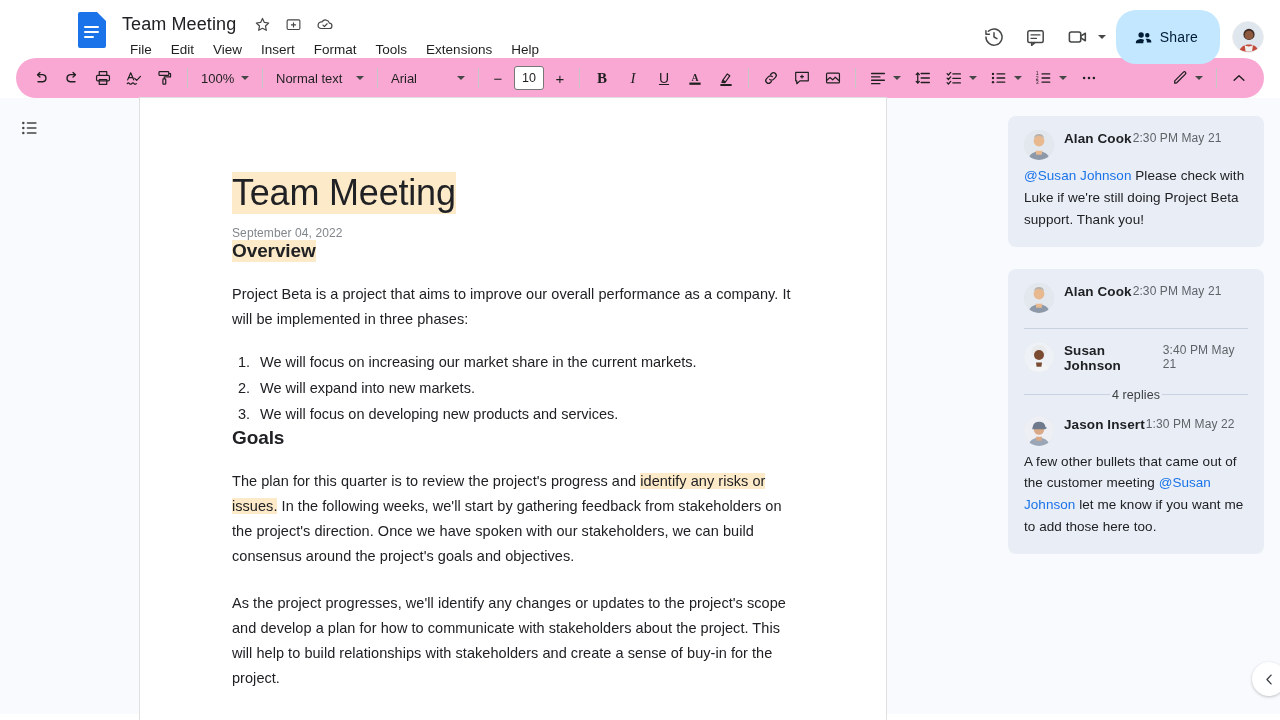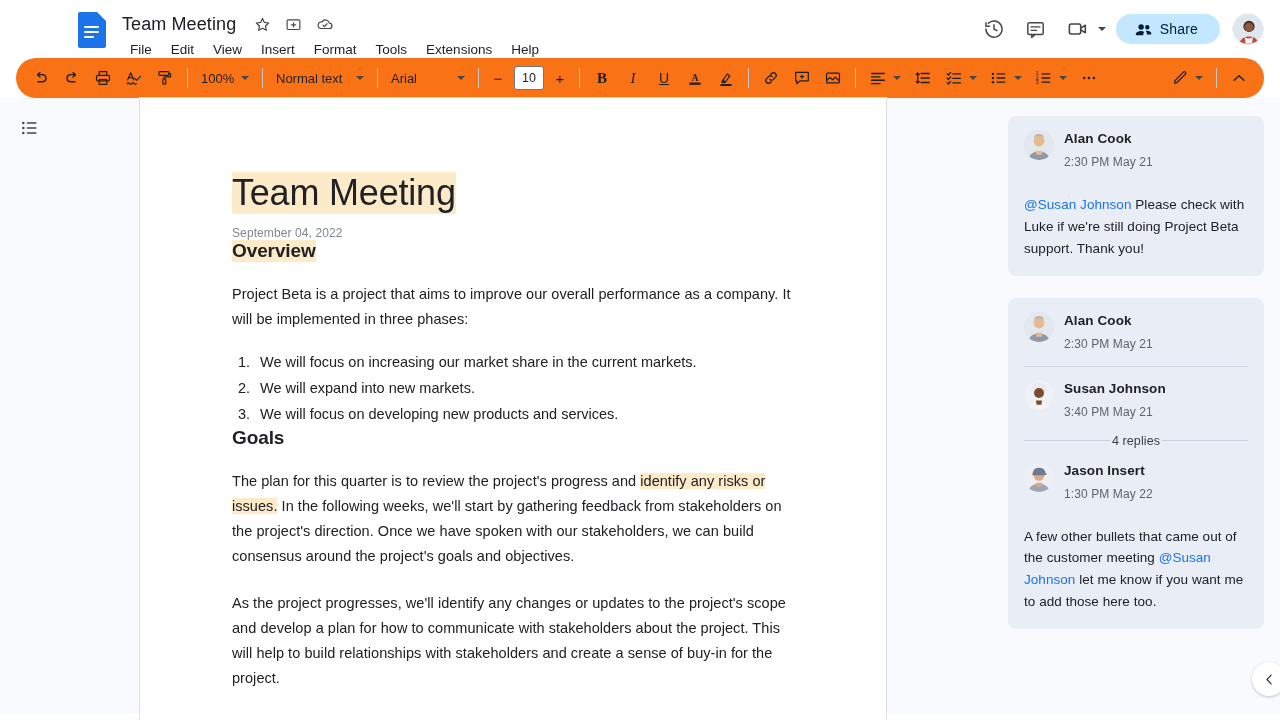--- a/index.html
+++ b/index.html
@@ -71,34 +71,34 @@
   .meet-group { display: flex; align-items: center; cursor: pointer; }
   .caret-sm {
     width: 0; height: 0; margin-left: 1px; margin-right: 6px;
     border-left: 4px solid transparent; border-right: 4px solid transparent;
     border-top: 4px solid #444746;
   }
   .share-btn {
     display: flex; align-items: center; gap: 7px;
     background: #c2e7ff; color: #001d35;
     border: none; border-radius: 20px;
-    height: 30px; padding: 0 22px 0 18px;
+    height: 54px; padding: 0 22px 0 18px;
     font-size: 14px; font-family: inherit; cursor: pointer;
     letter-spacing: .2px;
   }
   .avatar {
     width: 32px; height: 32px; border-radius: 50%;
     margin-left: 8px; cursor: pointer; overflow: hidden;
     border: 1px solid rgba(0,0,0,.08);
   }
 
   
   .toolbar-wrap { padding: 0 16px; background:#fff; }
   .toolbar {
-    height: 40px; background: #f97316; border-radius: 20px;
+    height: 40px; background: #f9a8d4; border-radius: 20px;
     display: flex; align-items: center; padding: 4px 10px;
     gap: 1px;
   }
   .tbtn {
     height: 30px; min-width: 30px; border-radius: 4px;
     display: flex; align-items: center; justify-content: center;
     color: #1f1f1f; cursor: pointer; padding: 0 3px;
     font-size: 13px;
   }
   .tsep { width: 1px; height: 20px; background: #c7c7c7; margin: 0 6px; flex:none; }
@@ -183,26 +183,26 @@
   }
   .ccard {
     background: #e9eef6; border-radius: 8px;
     padding: 14px 16px 16px 16px; margin-bottom: 22px;
   }
   .chead { display: flex; align-items: flex-start; gap: 10px; }
   .cavatar {
     width: 30px; height: 30px; border-radius: 50%;
     flex: none; overflow: hidden; background: #dfe3ea;
   }
-  .cmeta { display: flex; flex-direction: column; gap: 9px; padding-top: 1px; }
+  .cmeta { display: flex; flex-direction: row; gap: 1px; padding-top: 1px; }
   .cname { font-size: 13.5px; font-weight: 700; color: #202124; letter-spacing: .1px; }
   .ctime { font-size: 12px; color: #5f6368; letter-spacing: .1px; }
   .cbody {
     font-size: 13.5px; color: #202124; line-height: 1.62;
-    margin-top: 25px; letter-spacing: .05px;
+    margin-top: 5px; letter-spacing: .05px;
   }
   .mention { color: #1a73e8; }
   .cdiv { height: 1px; background: #c9d2e0; margin: 15px 0 13px 0; }
   .replies-row {
     display: flex; align-items: center; gap: 2px; margin: 15px 0 14px 0;
   }
   .replies-row .line { flex: 1; height: 1px; background: #c9d2e0; }
   .replies-label { font-size: 12.5px; color: #3c4043; letter-spacing: .1px; }
 
   .collapse-btn {

